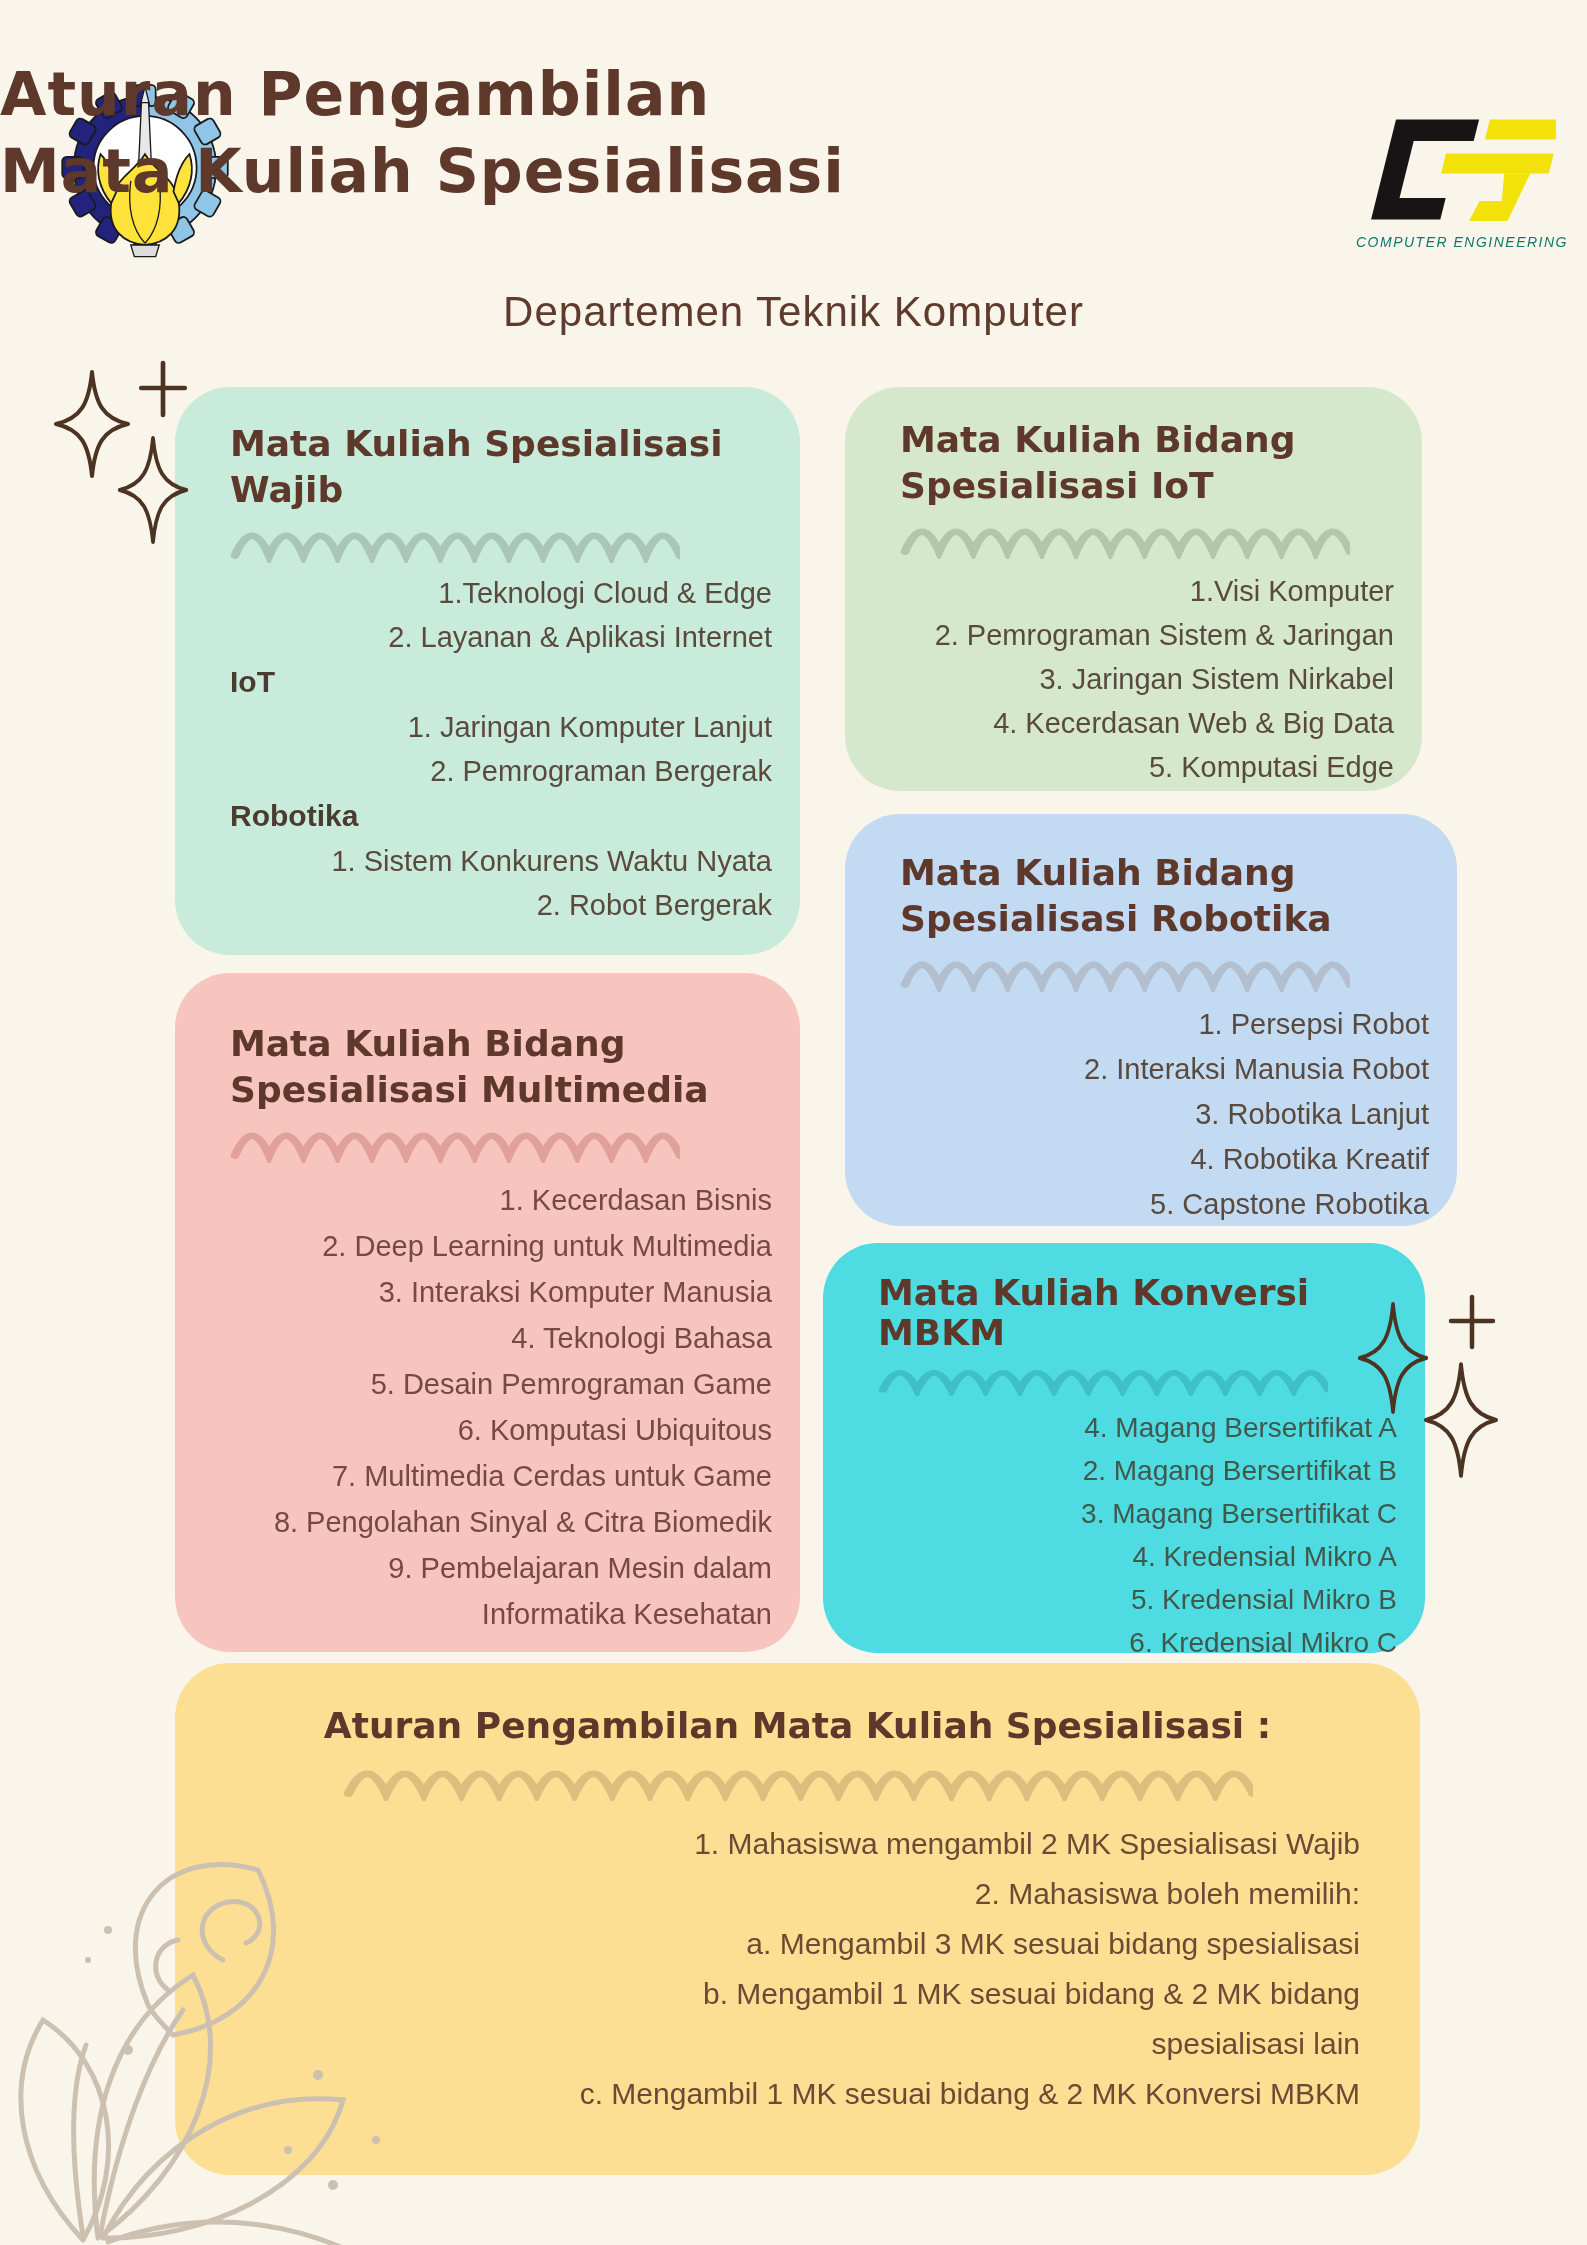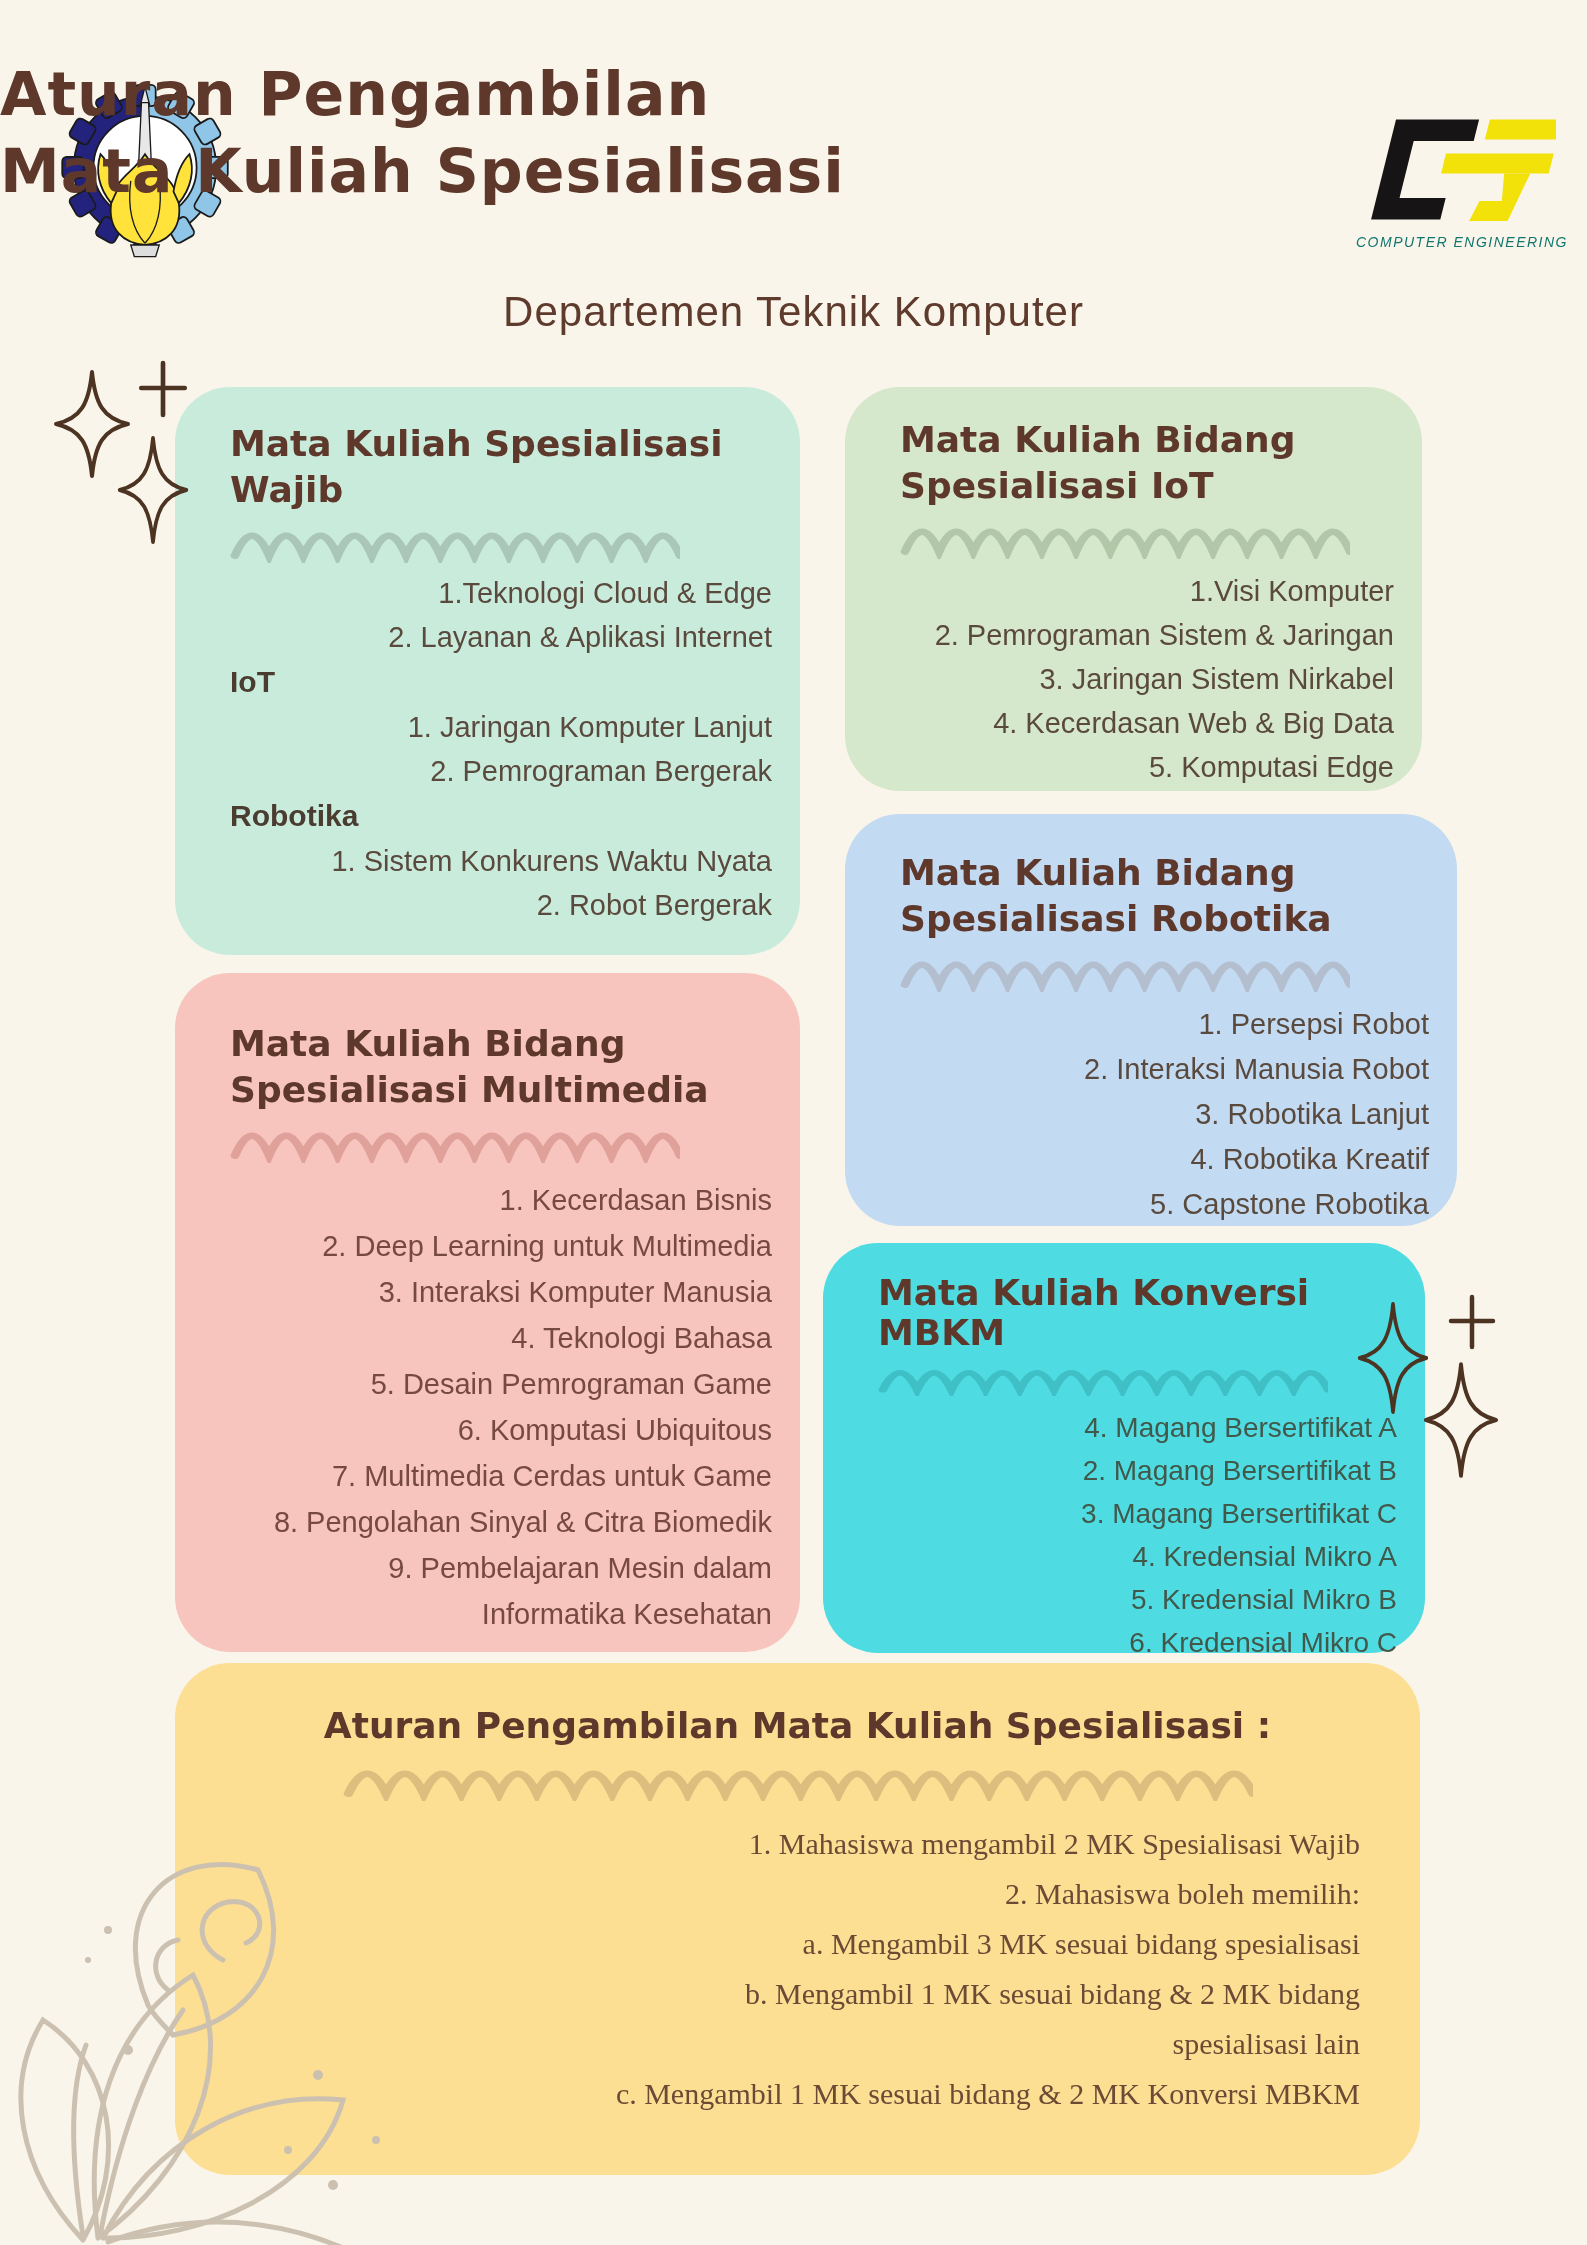--- a/index.html
+++ b/index.html
@@ -58,21 +58,21 @@
 
   .card-mbkm{left:823px;top:1243px;width:602px;height:410px;background:#4edce2;padding-top:30px;}
   .card-mbkm .card-title{line-height:1.12;}
   .card-mbkm .wave{color:#3fbfc6;height:34px;margin:8px 0 10px 0;}
   .card-mbkm .items{margin-left:22px;}
   .card-mbkm .item{font-size:28px;line-height:43px;color:#41584b;}
 
   .card-rules{left:175px;top:1663px;width:1245px;height:512px;background:#fcdf92;padding:40px 60px 0 60px;}
   .card-rules .card-title{text-align:center;font-size:36px;}
   .card-rules .wave{color:#ddbe7e;width:910px;height:40px;margin:12px auto 18px auto;}
-  .card-rules .items{padding-left:92px;font-family:Liberation Serif, serif;}
+  .card-rules .items{padding-left:92px;}
   .card-rules .item{font-size:30px;line-height:50px;color:#6b4a36;}
   .card-rules .sub-items{padding-left:148px;}
   .card-rules .sub-items .item{padding-left:40px;text-indent:-40px;}
 
   
   .deco{position:absolute;color:#4c3322;}
   .deco svg{display:block;width:100%;height:100%;}
   .flower{position:absolute;left:-12px;top:1840px;width:440px;height:405px;color:#ccc1b0;}
   .hidden-defs{position:absolute;width:0;height:0;overflow:hidden;}
 </style>

